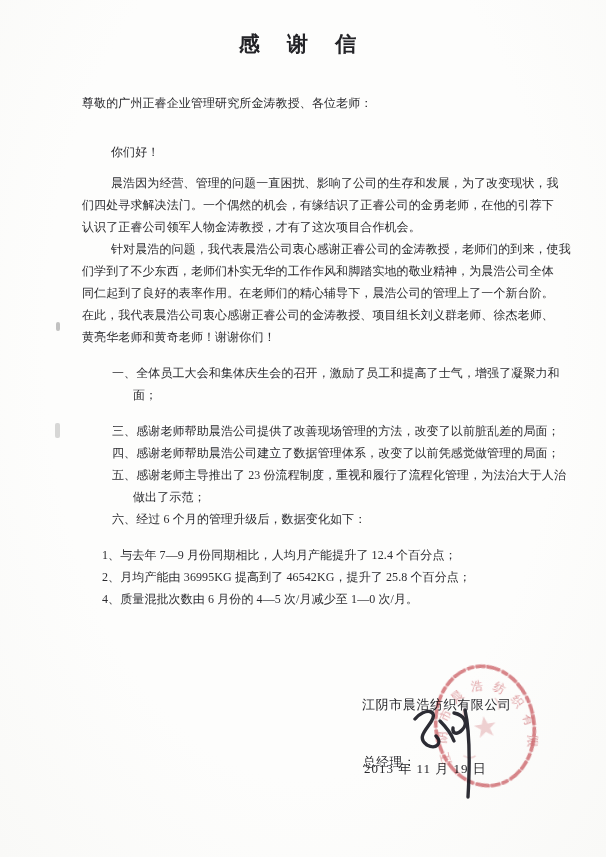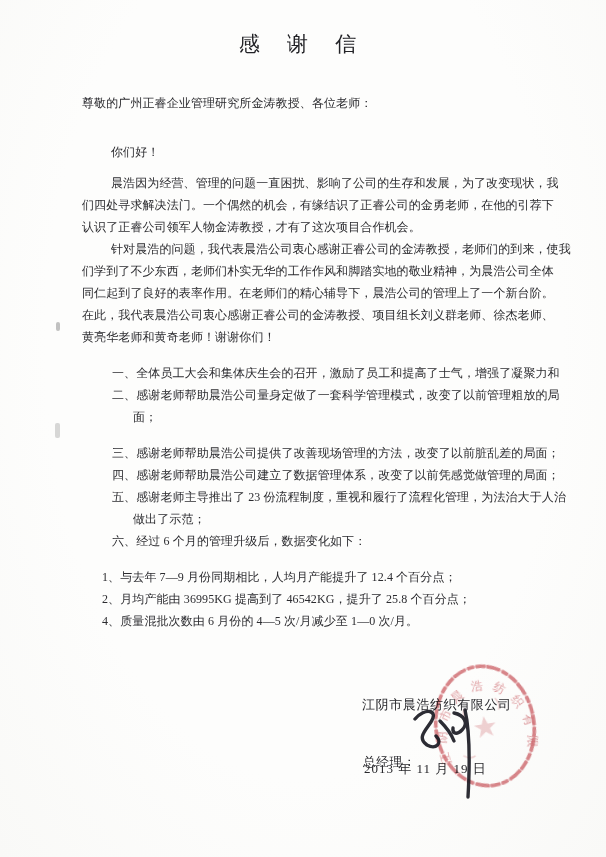--- a/index.html
+++ b/index.html
@@ -11,21 +11,21 @@
   .page {
     position:relative;
     width:606px; height:857px;
     background:radial-gradient(ellipse at 50% 40%, #fdfdfc 60%, #f9f9f7 100%);
     overflow:hidden;
     color:#2c2c30;
   }
   .title {
     position:absolute; top:30px; left:0; width:606px;
     text-align:center;
-    font-size:21px; font-weight:normal;
+    font-size:21px; font-weight:bold;
     letter-spacing:11px;
     color:#222226;
   }
   .body-lines {
     position:absolute; left:82px; top:92px; width:492px;
     font-size:12px; line-height:22px;
     color:#2b2b2f;
     letter-spacing:0.1px;
   }
   .line { white-space:nowrap; }
@@ -77,21 +77,20 @@
       <div class="line ind-first gap-lg">你们好！</div>
       <div class="line ind-first gap-md">晨浩因为经营、管理的问题一直困扰、影响了公司的生存和发展，为了改变现状，我</div>
       <div class="line ind-none">们四处寻求解决法门。一个偶然的机会，有缘结识了正睿公司的金勇老师，在他的引荐下</div>
       <div class="line ind-none">认识了正睿公司领军人物金涛教授，才有了这次项目合作机会。</div>
       <div class="line ind-first">针对晨浩的问题，我代表晨浩公司衷心感谢正睿公司的金涛教授，老师们的到来，使我</div>
       <div class="line ind-none">们学到了不少东西，老师们朴实无华的工作作风和脚踏实地的敬业精神，为晨浩公司全体</div>
       <div class="line ind-none">同仁起到了良好的表率作用。在老师们的精心辅导下，晨浩公司的管理上了一个新台阶。</div>
       <div class="line ind-none">在此，我代表晨浩公司衷心感谢正睿公司的金涛教授、项目组长刘义群老师、徐杰老师、</div>
       <div class="line ind-none">黄亮华老师和黄奇老师！谢谢你们！</div>
       <div class="line ind-item gap-sm">一、全体员工大会和集体庆生会的召开，激励了员工和提高了士气，增强了凝聚力和</div>
-      <div class="line ind-item">二、感谢老师帮助晨浩公司量身定做了一套科学管理模式，改变了以前管理粗放的局</div>
       <div class="line ind-hang">面；</div>
       <div class="line ind-item gap-sm">三、感谢老师帮助晨浩公司提供了改善现场管理的方法，改变了以前脏乱差的局面；</div>
       <div class="line ind-item">四、感谢老师帮助晨浩公司建立了数据管理体系，改变了以前凭感觉做管理的局面；</div>
       <div class="line ind-item">五、感谢老师主导推出了 23 份流程制度，重视和履行了流程化管理，为法治大于人治</div>
       <div class="line ind-hang">做出了示范；</div>
       <div class="line ind-item">六、经过 6 个月的管理升级后，数据变化如下：</div>
       <div class="line ind-sub gap-sm">1、与去年 7—9 月份同期相比，人均月产能提升了 12.4 个百分点；</div>
       <div class="line ind-sub">2、月均产能由 36995KG 提高到了 46542KG，提升了 25.8 个百分点；</div>
       <div class="line ind-sub">4、质量混批次数由 6 月份的 4—5 次/月减少至 1—0 次/月。</div>
     </div>

